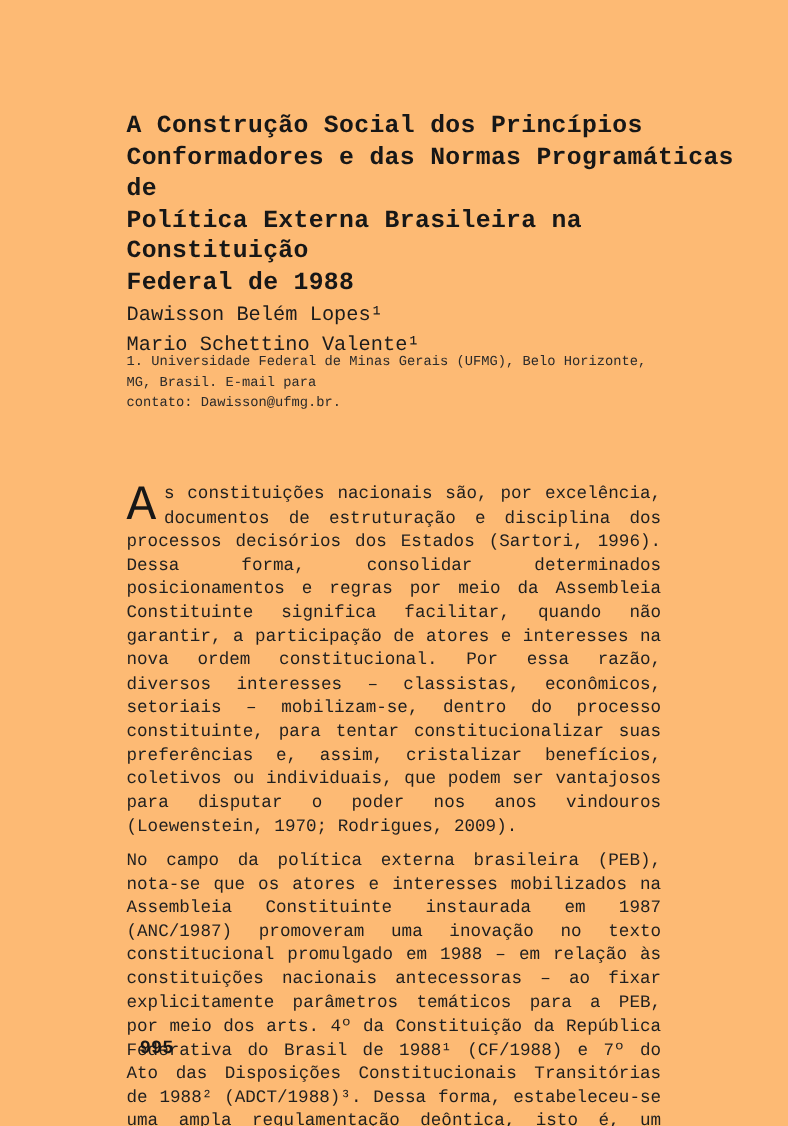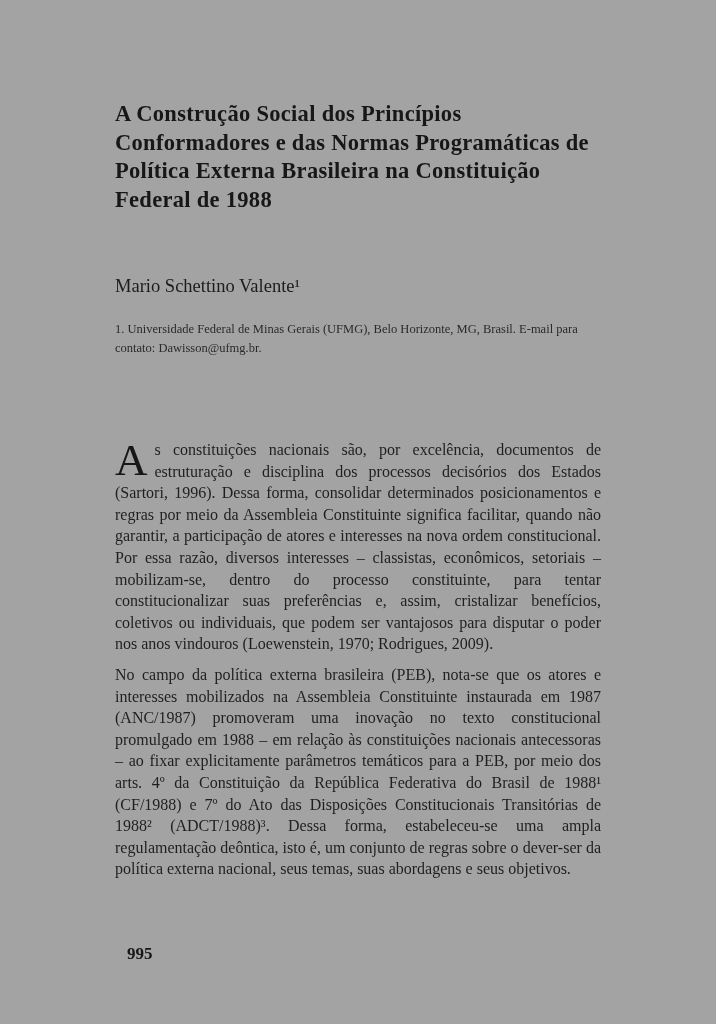--- a/index.html
+++ b/index.html
@@ -1,22 +1,22 @@
 <!DOCTYPE html>
 <html lang="pt-BR"><head>
 <meta charset="utf-8">
 <style>
   html, body { margin: 0; padding: 0; background: #ffffff; }
   .page {
     position: relative;
     width: 716px;
     height: 1024px;
-    background: #a3a3a3;
+    background: #fdba74;
     color: #1f1f1f;
-    font-family: Liberation Serif, serif;
+    font-family: Liberation Mono, monospace;
     overflow: hidden;
   }
   .title {
     position: absolute;
     top: 100px;
     left: 115px;
     right: 40px;
     margin: 0;
     font-size: 22.5px;
     line-height: 28.5px;
@@ -90,20 +90,21 @@
 <body>
 
 <div class="page">
 
   <h1 class="title">A Construção Social dos Princípios
 Conformadores e das Normas Programáticas de
 Política Externa Brasileira na Constituição
 Federal de 1988</h1>
 
   <div class="authors">
+    <div>Dawisson Belém Lopes¹</div>
     <div>Mario Schettino Valente¹</div>
   </div>
 
   <p class="affiliation">1. Universidade Federal de Minas Gerais (UFMG), Belo Horizonte, MG, Brasil. E-mail para
 contato: Dawisson@ufmg.br.</p>
 
   <div class="body-copy">
     <p><span class="dropcap">A</span><span>s constituições nacionais são, por excelência, documentos de estruturação e disciplina dos processos decisórios dos Estados (Sartori, 1996). Dessa forma, consolidar determinados posicionamentos e regras por meio da Assembleia Constituinte significa facilitar, quando não garantir, a participação de atores e interesses na nova ordem constitucional. Por essa razão, diversos interesses – classistas, econômicos, setoriais – mobilizam-se, dentro do processo constituinte, para tentar constitucionalizar suas preferências e, assim, cristalizar benefícios, coletivos ou individuais, que podem ser vantajosos para disputar o poder nos anos vindouros (Loewenstein, 1970; Rodrigues, 2009).</span></p>
     <p>No campo da política externa brasileira (PEB), nota-se que os atores e interesses mobilizados na Assembleia Constituinte instaurada em 1987 (ANC/1987) promoveram uma inovação no texto constitucional promulgado em 1988 – em relação às constituições nacionais antecessoras – ao fixar explicitamente parâmetros temáticos para a PEB, por meio dos arts. 4º da Constituição da República Federativa do Brasil de 1988¹ (CF/1988) e 7º do Ato das Disposições Constitucionais Transitórias de 1988² (ADCT/1988)³. Dessa forma, estabeleceu-se uma ampla regulamentação deôntica, isto é, um conjunto de regras sobre o dever-ser da política externa nacional, seus temas, suas abordagens e seus objetivos.</p>
   </div>

